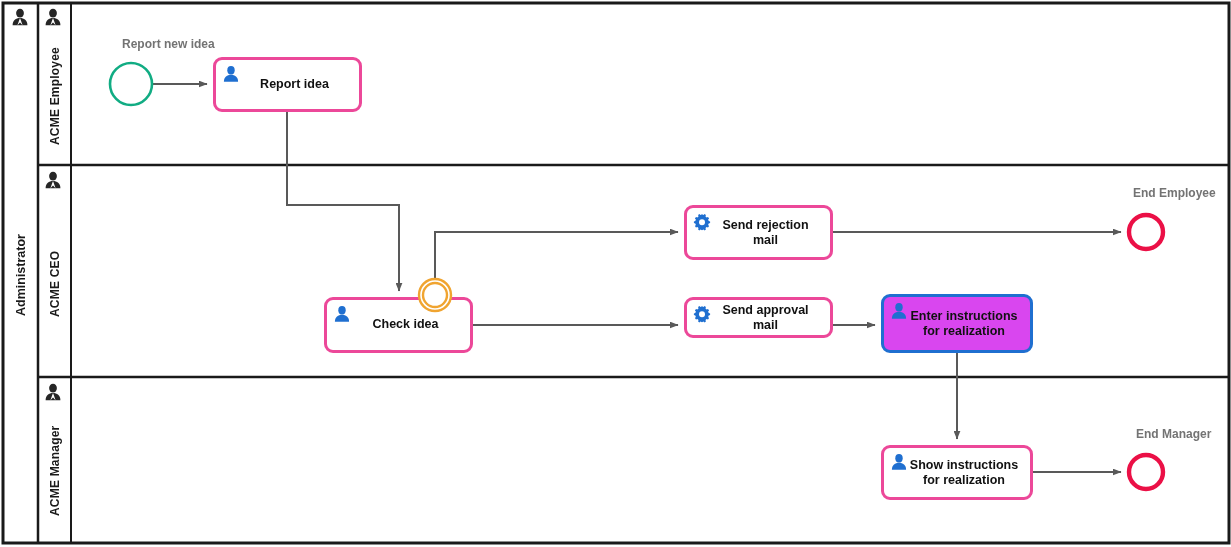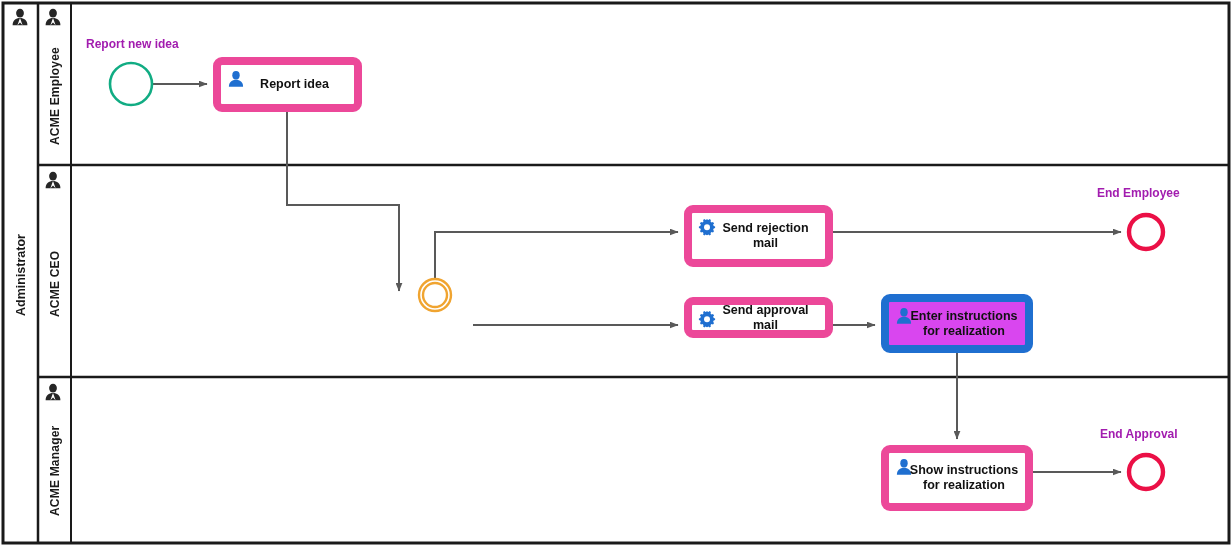--- a/index.html
+++ b/index.html
@@ -42,21 +42,21 @@
     text-align: center;
     font-size: 12.5px;
     font-weight: bold;
     color: #1a1a1a;
     display: flex;
     align-items: center;
     justify-content: center;
   }
   .task {
     position: absolute;
-    border: 8px solid #ec4899;
+    border: 3px solid #ec4899;
     border-radius: 9px;
     background: #ffffff;
     box-sizing: border-box;
   }
   .task.highlight {
     background: #d946ef;
     border-color: #1f6fd0;
   }
   .task-label {
     position: absolute;
@@ -75,23 +75,24 @@
     position: absolute;
     left: 6px;
     top: 5px;
     width: 18px;
     height: 18px;
   }
   .event-label {
     position: absolute;
     font-size: 12px;
     font-weight: bold;
-    color: #a21caf;
+    color: #737373;
     white-space: nowrap;
     text-align: center;
+    margin-left: 36px;
   }
 </style>
 </head>
 <body>
 
 <div id="canvas">
 
   <svg class="layer">
     <defs>
       <marker id="arrowhead" markerWidth="9" markerHeight="7" refX="8.4" refY="3.5" orient="auto" markerUnits="userSpaceOnUse">
@@ -153,22 +154,28 @@
     <polyline fill="none" stroke="#595959" stroke-width="2" marker-end="url(#arrowhead)" points="1033,472 1121,472"></polyline>
   </svg>
 
   <div class="task" style="left:213px; top:57px; width:149px; height:55px;">
     <svg class="task-icon" viewBox="0 0 18 18">
       <use href="#glyph-user-task"></use>
     </svg>
     <div class="task-label">Report idea</div>
   </div>
 
-
-  <div class="task" style="left:684px; top:205px; width:149px; height:62px;">
+  <div class="task" style="left:324px; top:297px; width:149px; height:56px;">
+    <svg class="task-icon" viewBox="0 0 18 18">
+      <use href="#glyph-user-task"></use>
+    </svg>
+    <div class="task-label">Check idea</div>
+  </div>
+
+  <div class="task" style="left:684px; top:205px; width:149px; height:55px;">
     <svg class="task-icon" viewBox="0 0 18 18">
       <use href="#glyph-service-task"></use>
     </svg>
     <div class="task-label">Send rejection
 mail</div>
   </div>
 
   <div class="task" style="left:684px; top:297px; width:149px; height:41px;">
     <svg class="task-icon" viewBox="0 0 18 18">
       <use href="#glyph-service-task"></use>
@@ -178,36 +185,36 @@
   </div>
 
   <div class="task highlight" style="left:881px; top:294px; width:152px; height:59px;">
     <svg class="task-icon" viewBox="0 0 18 18">
       <use href="#glyph-user-task"></use>
     </svg>
     <div class="task-label">Enter instructions
 for realization</div>
   </div>
 
-  <div class="task" style="left:881px; top:445px; width:152px; height:66px;">
+  <div class="task" style="left:881px; top:445px; width:152px; height:55px;">
     <svg class="task-icon" viewBox="0 0 18 18">
       <use href="#glyph-user-task"></use>
     </svg>
     <div class="task-label">Show instructions
 for realization</div>
   </div>
 
   <svg class="layer">
     <circle cx="131" cy="84" r="21" fill="#ffffff" stroke="#11ac83" stroke-width="2.6"></circle>
 
     <circle cx="435" cy="295" r="16" fill="#ffffff" stroke="#f0a430" stroke-width="2.4"></circle>
     <circle cx="435" cy="295" r="12" fill="#ffffff" stroke="#f0a430" stroke-width="2.4"></circle>
 
     <circle cx="1146" cy="232" r="17" fill="#ffffff" stroke="#eb1046" stroke-width="4.4"></circle>
 
     <circle cx="1146" cy="472" r="17" fill="#ffffff" stroke="#eb1046" stroke-width="4.4"></circle>
   </svg>
 
   <div class="event-label" style="left:86px; top:37px;">Report new idea</div>
   <div class="event-label" style="left:1097px; top:186px;">End Employee</div>
-  <div class="event-label" style="left:1100px; top:427px;">End Approval</div>
+  <div class="event-label" style="left:1100px; top:427px;">End Manager</div>
 
 </div>
 
 </body></html>

